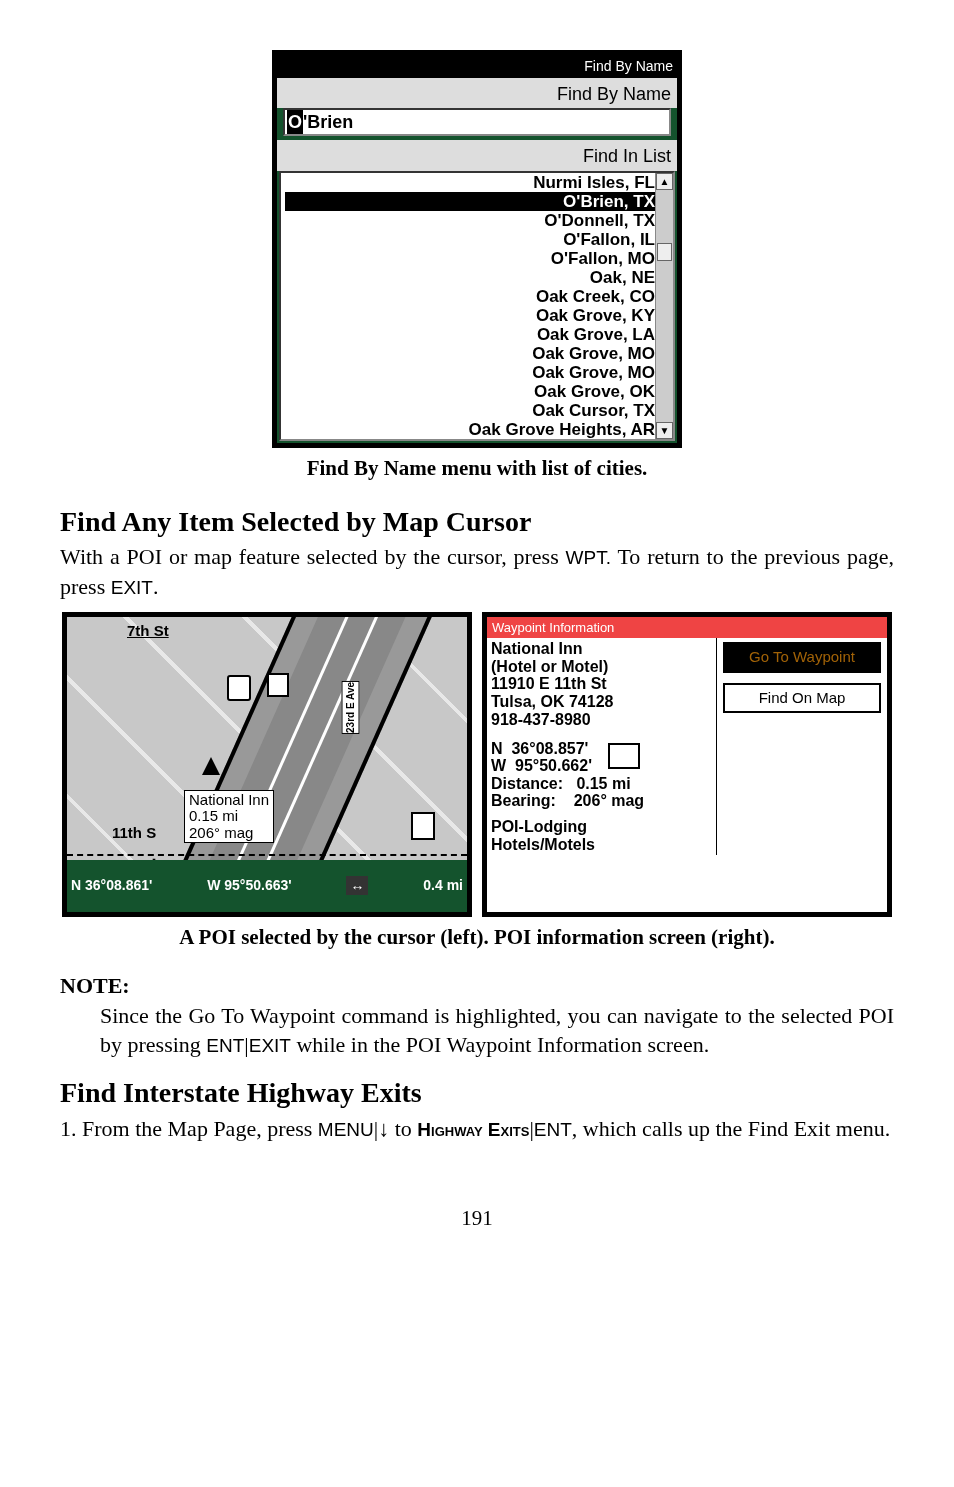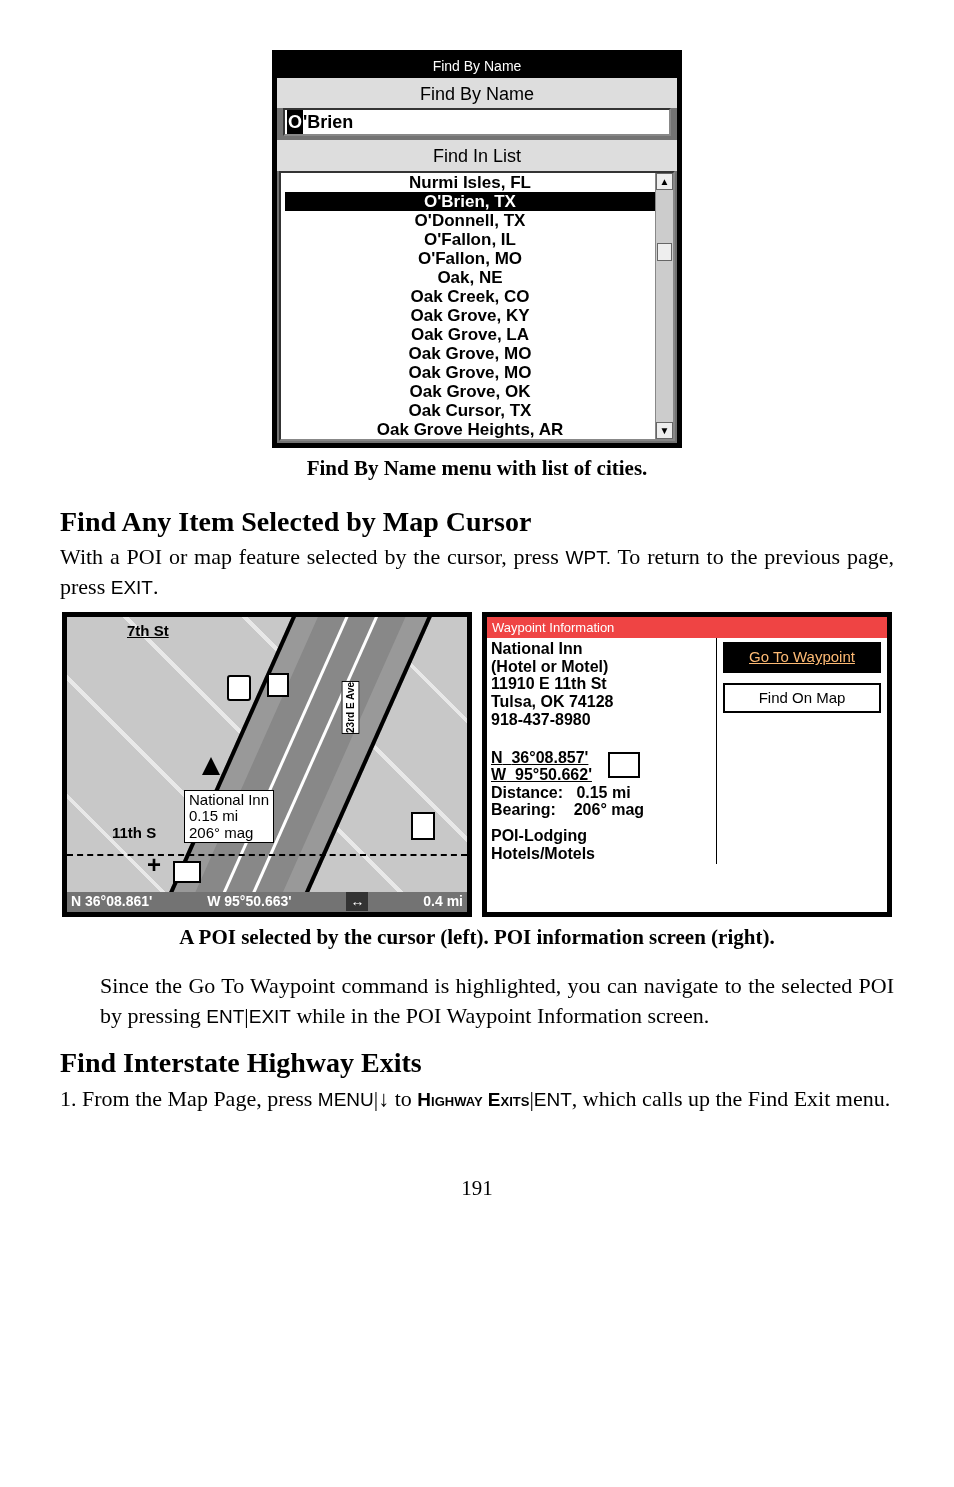--- a/index.html
+++ b/index.html
@@ -32,22 +32,22 @@
   .mono { font-family: Arial, Helvetica, sans-serif; font-weight: normal; font-size: 19px; }
   .smallcaps { font-variant: small-caps; font-family: Arial, Helvetica, sans-serif; font-weight: bold; font-size:19px;}
   .note-head { font-weight: bold; font-size: 22px; margin-top:12px;}
   .note-body { margin: 0 0 14px 40px; text-align: justify;}
   .page-num { text-align:center; margin-top:60px; font-size:21px;}
 
   
   .dev-frame {
     display:inline-block;
     border:5px solid #000;
-    background:#737373;
-    text-align:center;
+    background:#14532d;
+    text-align:right;
     font-family: Arial, Helvetica, sans-serif;
     font-size:17px;
     width:400px;
   }
   .title-bar {
     background:#000; color:#fff;
     font-size:14px; padding:2px 4px; font-weight:normal;
   }
   .sec-label { padding:4px 6px 2px 6px; font-size:18px; background:#ddd;}
   .inset-box {
@@ -157,52 +157,52 @@
   }
   .bed-ico {
     position:absolute; left:106px; top:244px; width:24px; height:18px;
     background:#fff; border:2px solid #000;
   }
   .plus-cursor{
     position:absolute; left:80px; top:232px; font-size:24px; font-weight:bold;
   }
   .status-bar{
     position:absolute; left:0; right:0; bottom:0;
-    background:#737373; color:#fff; font-weight:bold;
+    background:#14532d; color:#fff; font-weight:bold;
     font-size:14px; height:20px; display:flex; align-items:center;
-    padding:0 4px; justify-content:space-between;
+    padding:16px 4px; justify-content:space-between;
   }
   .status-bar .spanw{ color:#fff;}
   .arrow-lr{ background:#333; padding:0 4px;}
 
   
   .wp-title-bar{
     background:#ef4444; color:#fff; font-size:13px; padding:2px 5px;
   }
   .wp-body{ display:flex;}
   .wp-left{
     flex:1; padding:2px 4px; font-size:16px; font-weight:bold; line-height:1.10;
     border-right:1px solid #000;
   }
-  .coord-block{ margin-top:22px; display:flex; align-items:flex-start; gap:16px;text-decoration:underline;}
+  .coord-block{ margin-top:13px; display:flex; align-items:flex-start; gap:16px;}
   .coord-lines{ line-height:1.05; }
   .bed-ico2{
     width:28px; height:22px; background:#fff; border:2px solid #000; margin-top:2px;
   }
   .kv { font-weight:bold;}
   .poi-cat{ margin-top:8px; }
   .wp-right{
     width:158px; padding:4px 6px;
     display:flex; flex-direction:column; gap:10px;
   }
   .wp-btn{
     border:2px solid #000; text-align:center; font-size:15px;
     padding:3px 2px; background:#fff;
   }
-  .wp-btn.sel{ background:#000; color:#fdba74;text-decoration:underline;}
+  .wp-btn.sel{ background:#000; color:#a16207;}
 </style>
 </head>
 <body>
 
 <div class="page">
 
   <div class="center-block">
     <div class="dev-frame">
       <div class="title-bar">Find By Name</div>
       <div class="sec-label">Find By Name</div>
@@ -299,20 +299,21 @@
         <div class="wp-right">
           <div class="wp-btn sel">Go To Waypoint</div>
           <div class="wp-btn">Find On Map</div>
         </div>
       </div>
     </div>
   </div>
 
   <div class="caption">A POI selected by the cursor (left). POI information screen (right).</div>
 
+  <div class="note-head">NOTE:</div>
   <p class="note-body">
     <span>Since the Go To Waypoint command is highlighted, you can navigate to the selected POI by pressing </span><span class="mono">ENT</span><span>|</span><span class="mono">EXIT</span><span> while in the POI Waypoint Information screen.</span>
   </p>
 
   <h2>Find Interstate Highway Exits</h2>
   <p>
     <span>1. From the Map Page, press </span><span class="mono">MENU</span><span>|</span><span>↓</span><span> to </span><span class="smallcaps">Highway Exits</span><span>|</span><span class="mono">ENT</span><span>, which calls up the Find Exit menu.</span>
   </p>
 
   <div class="page-num">191</div>

